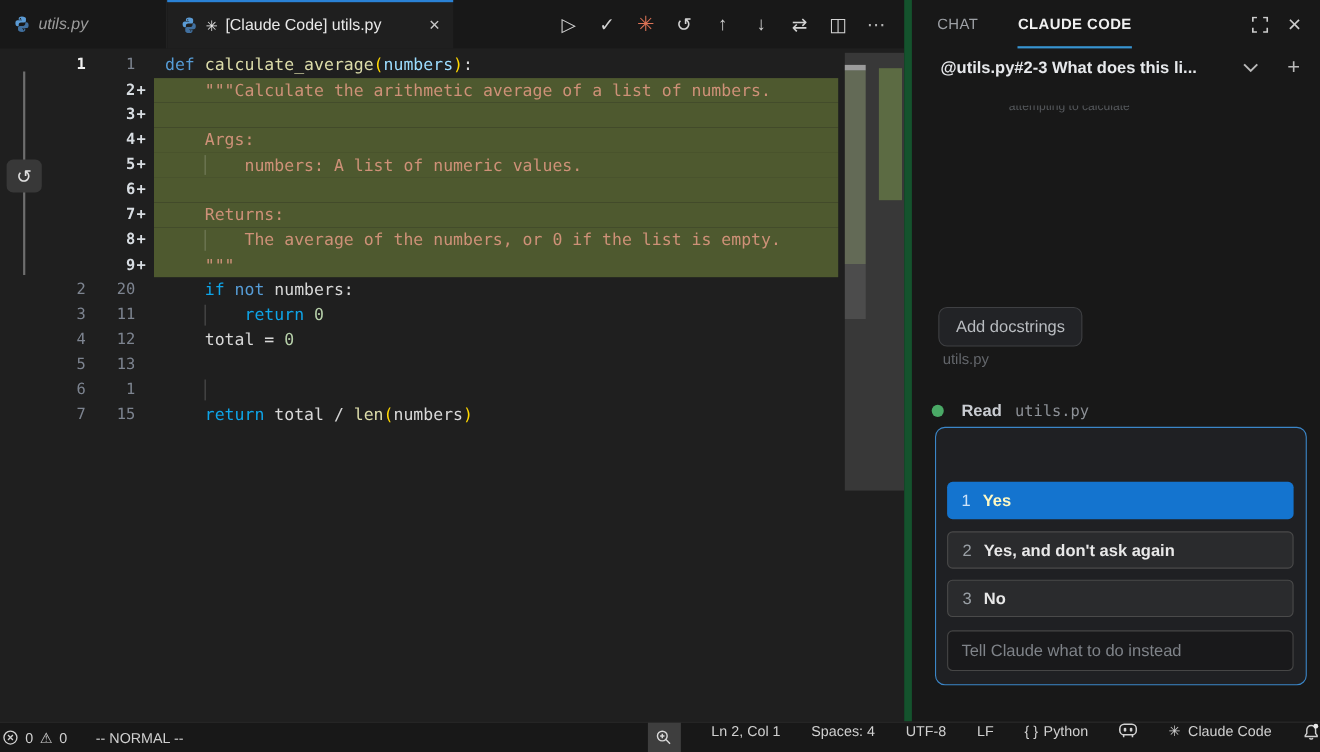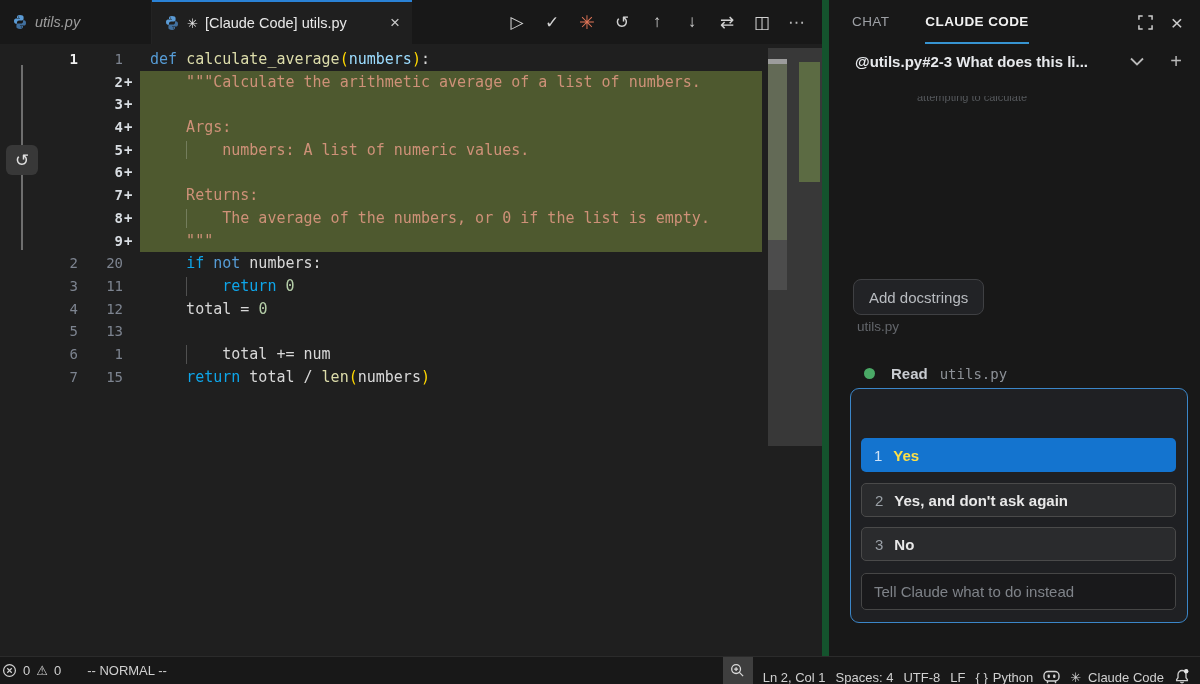--- a/index.html
+++ b/index.html
@@ -55,45 +55,45 @@
   .thread-row { position:absolute; top:44px; left:0; right:0; height:34px; display:flex; align-items:center; padding-left:26px; color:#e7e9ec; font-size:15px; font-weight:bold; }
   .thread-icons { margin-left:auto; display:flex; align-items:center; gap:26px; padding-right:18px; color:#b9b9b9; }
   .t-plus { font-size:20px; font-weight:normal; cursor:pointer; }
 
   .faded-line { position:absolute; top:96px; left:88px; width:270px; height:17px; overflow:hidden; color:#55585c; font-size:11px; }
   .faded-line > div { margin-top:-5px; }
   .para { position:absolute; top:115px; left:62px; width:294px; color:#9ba0a6; font-size:15px; line-height:25px; }
   .chip { font-family:"DejaVu Sans Mono", monospace; font-size:13px; background:#2f3033; border-radius:4px; padding:1px 6px; color:#9da1a6; }
   .add-doc-btn { position:absolute; top:263px; left:24px; height:36px; padding:0 15px; display:flex; align-items:center; background:#222326; border:1px solid #3f4043; border-radius:8px; color:#b9bcc0; font-size:15px; cursor:pointer;margin-top:16px; }
   .file-label { position:absolute; top:319px; left:28px; color:#63666b; font-size:13.5px; }
-  .read-row { position:absolute; top:365px; left:35px; display:flex; align-items:center; }
+  .read-row { position:absolute; top:365px; left:18px; display:flex; align-items:center; }
   .read-dot { width:11px; height:11px; border-radius:50%; background:#4aa966; }
   .read-label { margin-left:16px; color:#c9ccd1; font-size:15px; font-weight:bold; }
   .read-file { margin-left:12px; font-family:"DejaVu Sans Mono", monospace; font-size:14px; color:#8d9197; }
 
   .dialog { position:absolute; left:21px; top:388px; width:338px; height:235px; background:#1f2023; border:1.5px solid #3b86c8; border-radius:9px; }
   .d-title { position:absolute; left:12px; top:11px; font-size:16px; font-weight:bold; color:#ececec; }
   .d-file { font-family:"DejaVu Sans Mono", monospace; font-size:15px; }
   .opt { position:absolute; left:10px; width:315px; height:34px; border-radius:5px; display:flex; align-items:center; font-size:15px; cursor:pointer; }
   .opt .key { margin:0 11px 0 13px; color:#9aa0a6; }
   .opt .lbl { color:#e8e8e8; font-weight:bold; }
   .opt-primary { top:49px; background:#1474cf; }
   .opt-primary .key { color:#cfe3f7; }
-  .opt-primary .lbl { color:#fde047; }
+  .opt-primary .lbl { color:#fef9c3; }
   .opt-secondary { background:#2a2b2d; border:1px solid #4a4a4a; }
   .opt-2 { top:94px; } .opt-3 { top:138px; }
   .d-input { position:absolute; left:10px; top:184px; width:315px; height:37px; background:#19191b; border:1px solid #464646; border-radius:5px; color:#85898f; font-size:15px; padding:0 12px; outline:none; font-family:"Liberation Sans", sans-serif; }
   .d-input::placeholder { color:#7f8389; }
 
   
   .statusbar { position:absolute; bottom:0; left:0; right:0; height:28px; background:#181818; border-top:1px solid #2b2b2b; display:flex; align-items:center; font-size:13px; color:#d0d0d0; }
   .sb-item { display:flex; align-items:center; gap:5px; cursor:pointer; }
   .sb-left { display:flex; align-items:center; gap:6px; padding-left:2px; }
   .sb-mode { margin-left:26px; }
-  .sb-right { margin-left:auto; display:flex; align-items:flex-end; gap:10px; padding-right:10px; }
+  .sb-right { margin-left:auto; display:flex; align-items:flex-start; gap:28px; }
   .mag-box { width:30px; height:28px; background:#3e3e3e; display:flex; align-items:center; justify-content:center; cursor:pointer; }
   .warn-glyph { font-size:13px; }
   .sb-spark { font-size:13px; margin-right:2px; }
   svg { display:block; }
 </style>
 </head>
 <body>
 
 <div class="window">
   <div class="main">
@@ -218,21 +218,20 @@
             </div>
             <div class="line">
               <div class="g-old">5</div>
               <div class="g-new">13</div>
               <div class="g-plus"></div>
             </div>
             <div class="line">
               <div class="g-old">6</div>
               <div class="g-new">1</div>
               <div class="g-plus"></div>
-              <div class="code"><span class="c-pl">        total += num</span></div>
               <div class="guide"></div>
             </div>
             <div class="line">
               <div class="g-old">7</div>
               <div class="g-new">15</div>
               <div class="g-plus"></div>
               <div class="code"><span class="c-pl">    </span><span class="c-k2">return</span><span class="c-pl"> total / </span><span class="c-fn">len</span><span class="c-br">(</span><span class="c-pl">numbers</span><span class="c-br">)</span></div>
             </div>
           </div>
         <div class="mini-panel">

